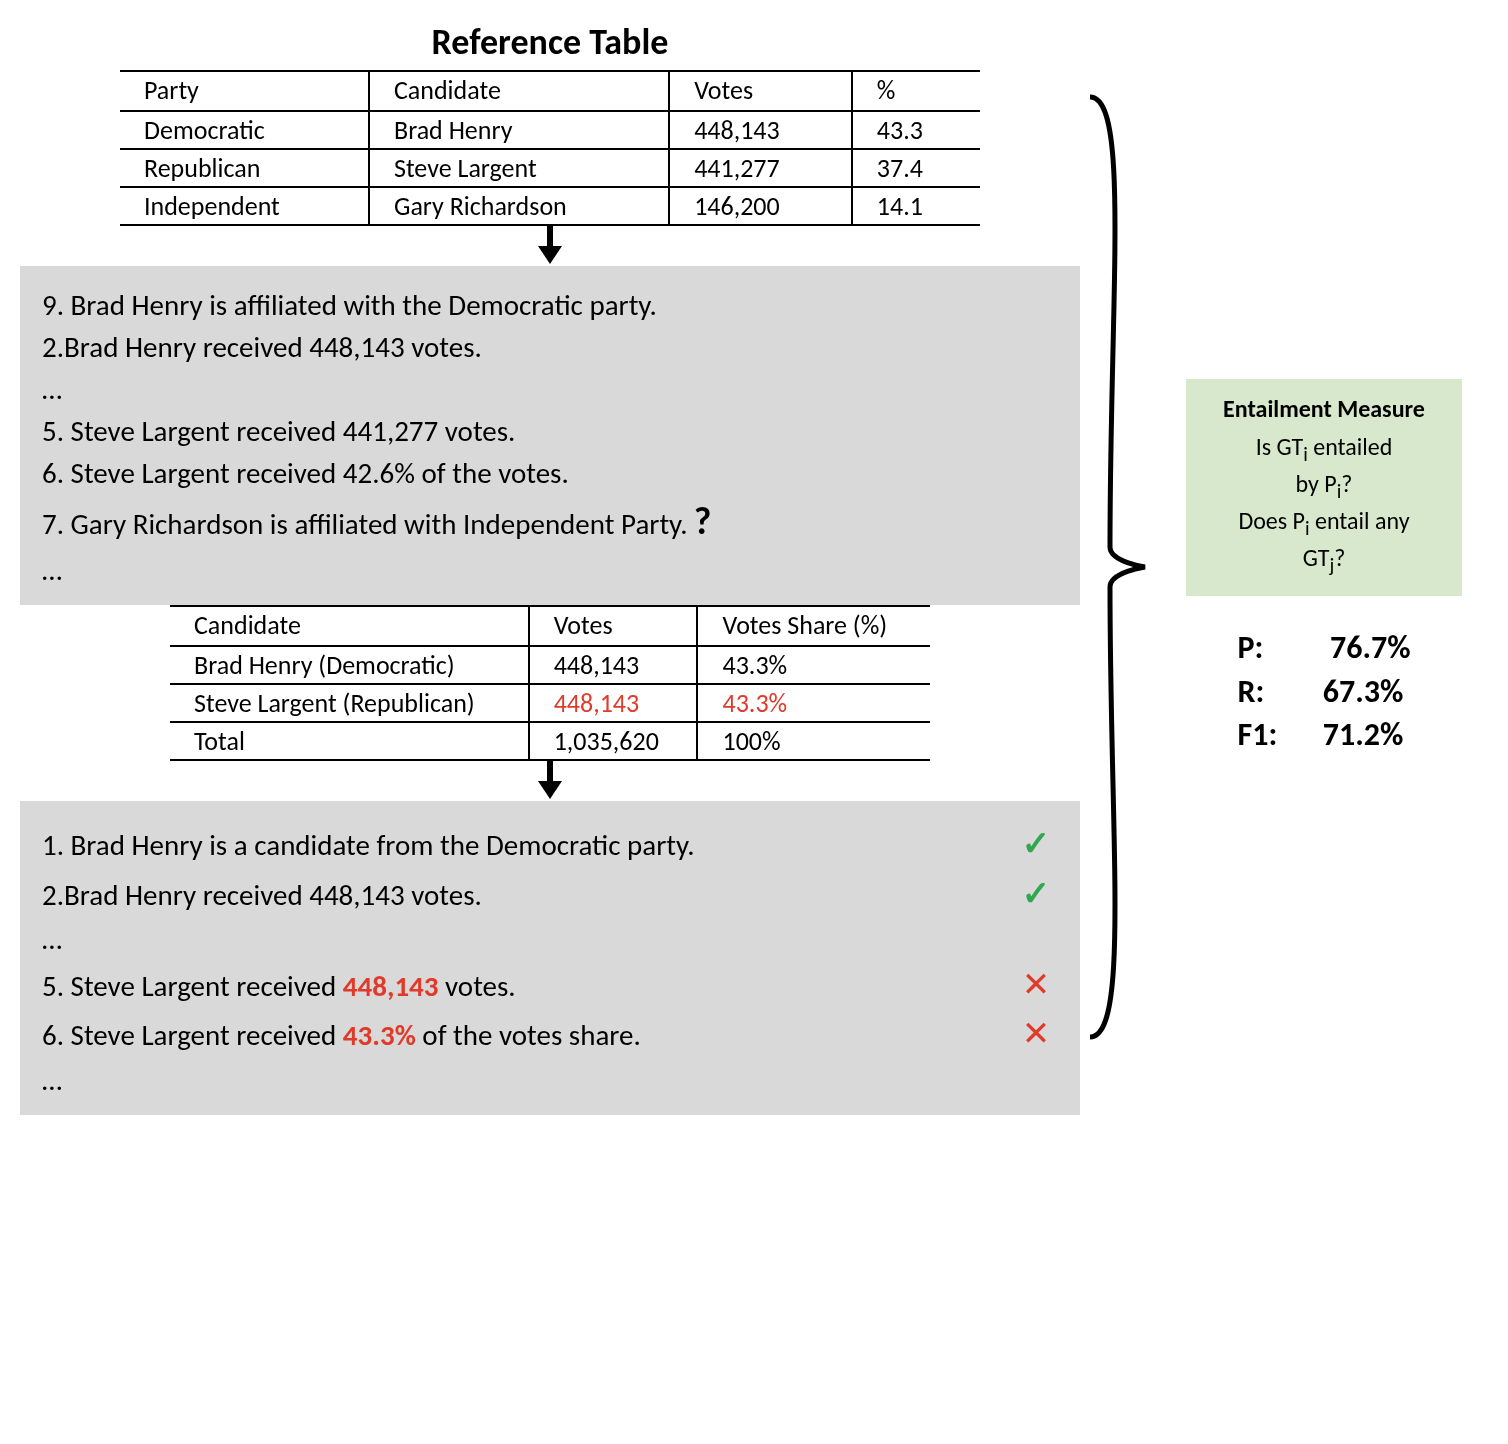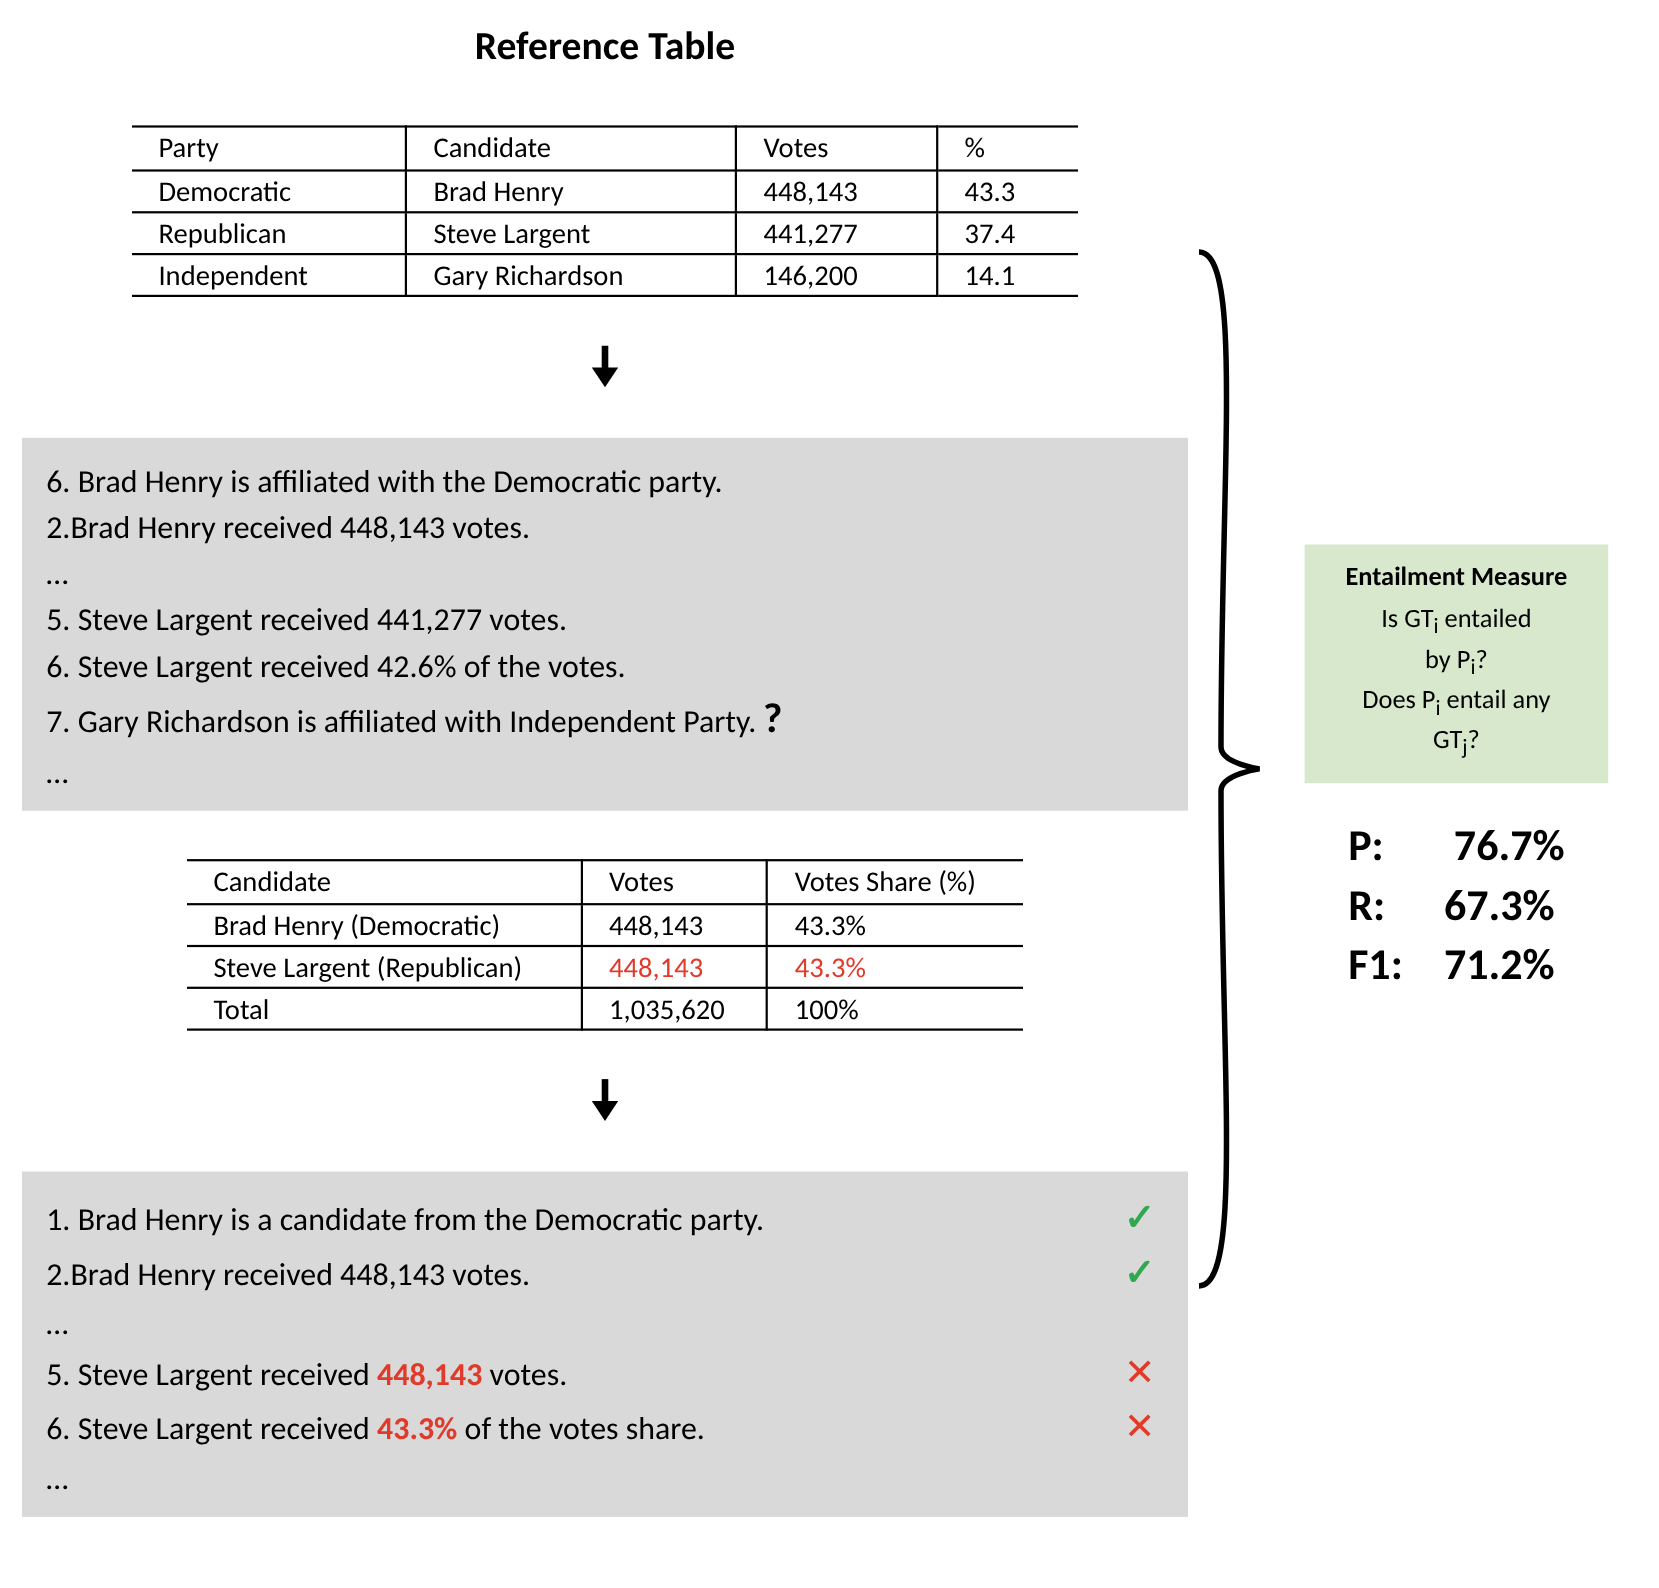--- a/index.html
+++ b/index.html
@@ -15,21 +15,20 @@
     flex-direction: row;
     align-items: center;
     max-width: 1508px;
     gap: 0;
   }
   .left-col {
     width: 1060px;
     display: flex;
     flex-direction: column;
     align-items: center;
-    gap: 44px;
   }
   .right-col {
     flex: 1;
     display: flex;
     flex-direction: column;
     align-items: center;
     padding-left: 10px;
   }
   h2.section-title {
     font-weight: 600;
@@ -99,21 +98,21 @@
     background: #d7e8cd;
     width: 276px;
     padding: 14px 8px 18px 8px;
     text-align: center;
     font-size: 24px;
     line-height: 1.35;
   }
   .entail-box .et-title { font-weight: 700; margin-bottom: 6px; font-size: 24px; }
   .big-metrics {
     margin-top: 30px;
-    font-size: 40px;
+    font-size: 32px;
     font-weight: 800;
     line-height: 1.35;
   }
   .big-metrics .row { white-space: nowrap; }
   .big-metrics .label { display:inline-block; min-width: 78px; }
 </style>
 </head>
 <body>
 
 <div class="wrap">
@@ -154,21 +153,21 @@
 
     <div class="arrow-down">
       <svg width="40" height="40" viewBox="0 0 40 40">
         <line x1="20" y1="0" x2="20" y2="22" stroke="#000" stroke-width="6"></line>
         <polygon points="20,38 8,20 32,20" fill="#000"></polygon>
       </svg>
     </div>
 
     <div class="facts-box">
       <div class="line">
-          <span class="txt">6. Brad Henry is affiliated with the Democratic party.</span>
+          <span class="txt">9. Brad Henry is affiliated with the Democratic party.</span>
         </div>
       <div class="line">
           <span class="txt">2.Brad Henry received 448,143 votes.</span>
         </div>
       <div class="line">
           <span class="txt">…</span>
         </div>
       <div class="line">
           <span class="txt">5. Steve Largent received 441,277 votes.</span>
         </div>

